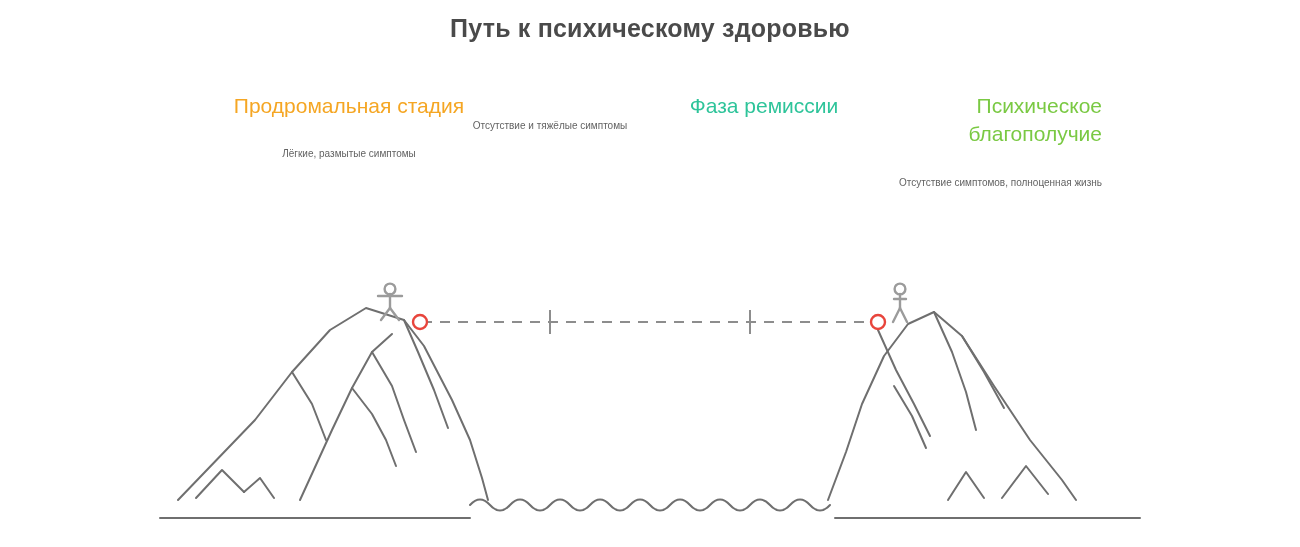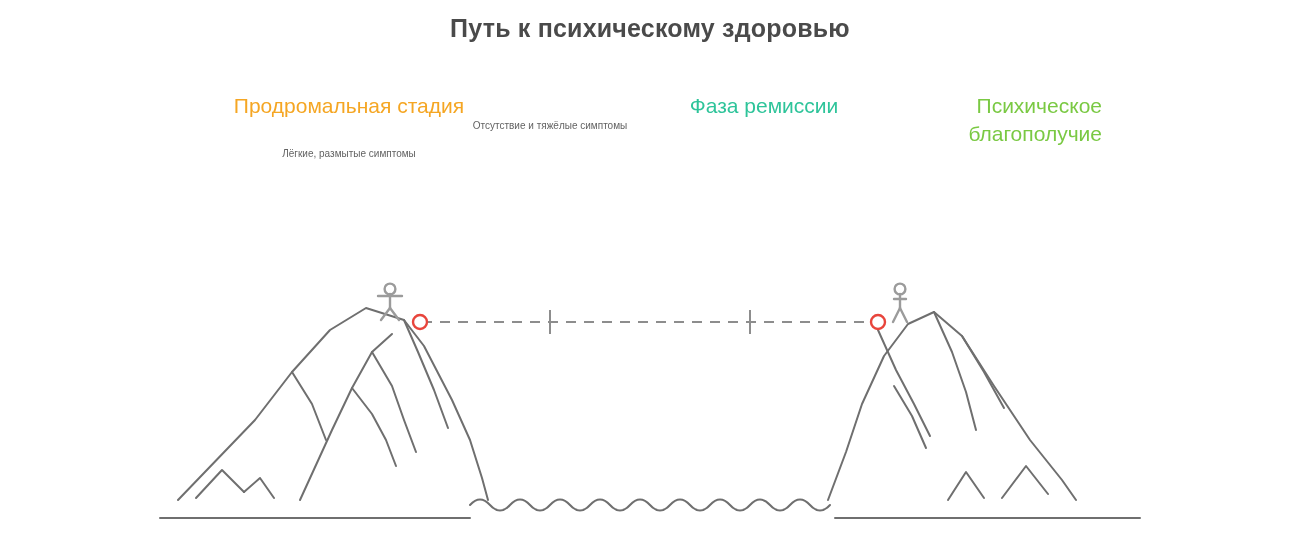--- a/index.html
+++ b/index.html
@@ -71,20 +71,21 @@
 <div class="stage" id="stage-1">
   <div class="stage-desc">Отсутствие и тяжёлые симптомы</div>
 </div>
 
 <div class="stage" id="stage-2">
   <div class="stage-title" style="color:#2ec49a">Фаза ремиссии</div>
 </div>
 
 <div class="stage" id="stage-3">
   <div class="stage-title" style="color:#7ac943">Психическое благополучие</div>
+  <div class="stage-desc">Отсутствие симптомов, полноценная жизнь</div>
 </div>
 
 <svg id="scene" viewBox="0 0 1300 547">
 
   <g fill="none" stroke="#6f6f6f" stroke-width="2" stroke-linecap="round">
     <path d="M160 518 L470 518"></path>
     <path d="M835 518 L1140 518"></path>
   </g>
 
   <g fill="none" stroke="#6f6f6f" stroke-width="2" stroke-linecap="round">

